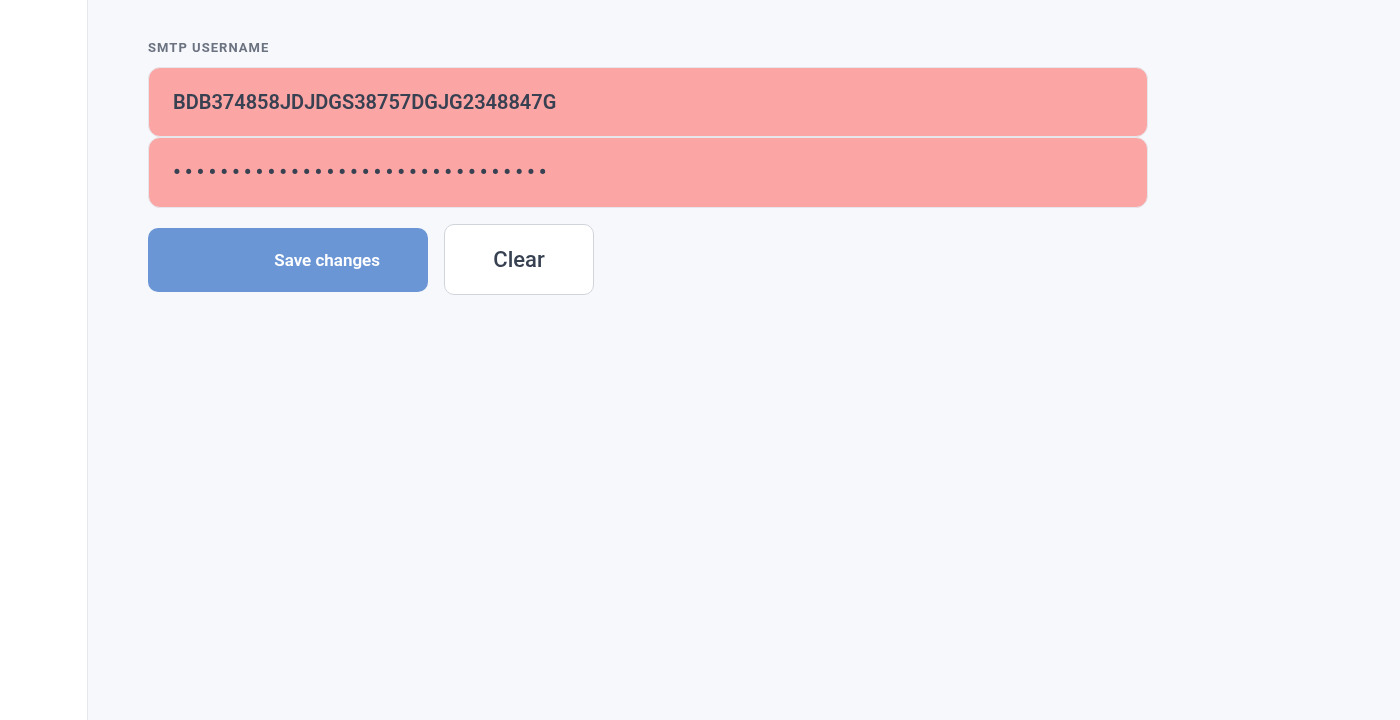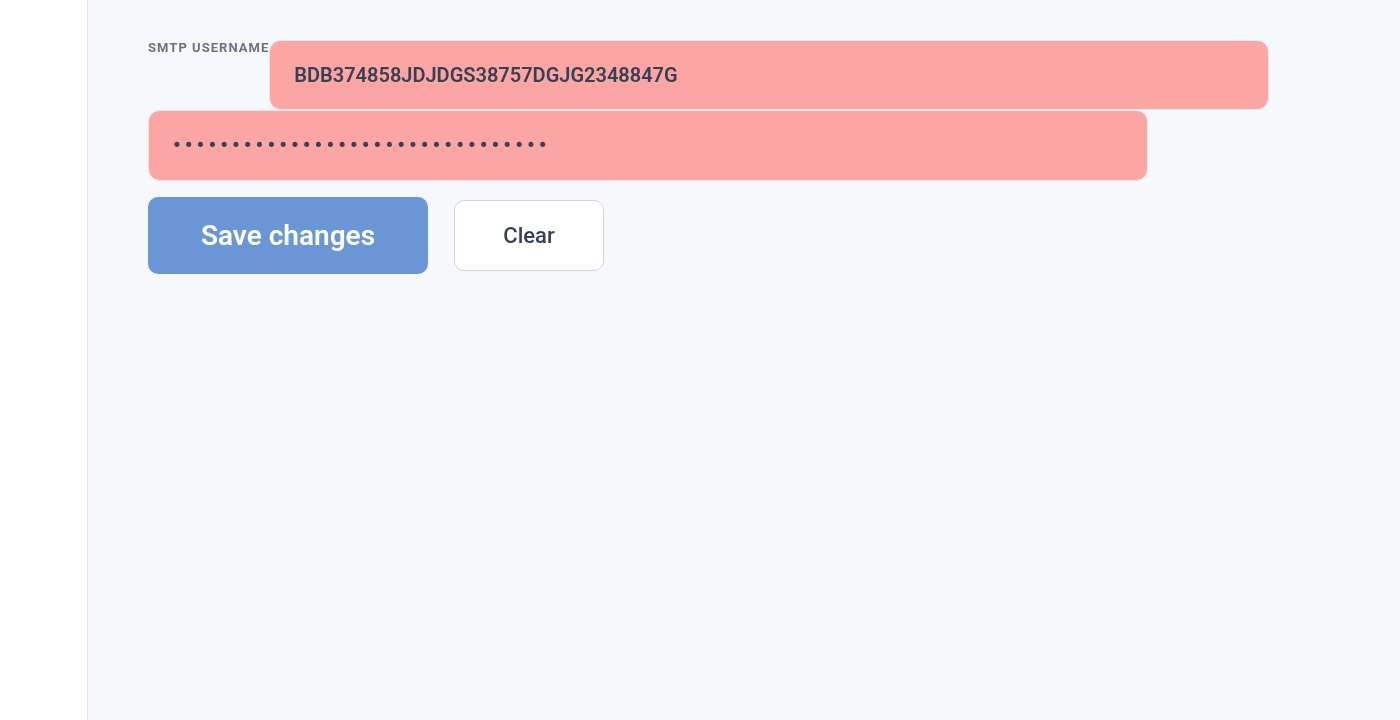--- a/index.html
+++ b/index.html
@@ -29,21 +29,21 @@
       flex: 1;
       background-color: #f7f8fc;
       padding: 40px 60px;
       display: flex;
       flex-direction: column;
       gap: 0;
     }
 
     .form-section {
       display: flex;
-      flex-direction: row;
+      flex-direction: column;
     }
 
     .field-label {
       font-size: 13px;
       font-weight: 700;
       letter-spacing: 0.08em;
       color: #6b7280;
       text-transform: uppercase;
       margin-bottom: 12px;
     }
@@ -75,39 +75,39 @@
       margin-top: 16px;
       align-items: center;
     }
 
     .btn-save {
       background-color: #6b96d6;
       color: #ffffff;
       border: none;
       border-radius: 10px;
       padding: 22px 48px;
-      font-size: 28px;
+      font-size: 17px;
       font-weight: 600;
       cursor: pointer;
       font-family: inherit;
       min-width: 280px;
+      text-align: right;
     }
 
     .btn-clear {
       background-color: #ffffff;
       color: #374151;
       border: 1.5px solid #d1d5db;
       border-radius: 10px;
       padding: 22px 40px;
       font-size: 22px;
       font-weight: 500;
       cursor: pointer;
       font-family: inherit;
       min-width: 150px;
-      margin-left: 10px;
     }
   </style>
 </head>
 <body>
 
 <div class="sidebar"></div>
 
 <div class="main-content">
 
   <div class="form-section">

